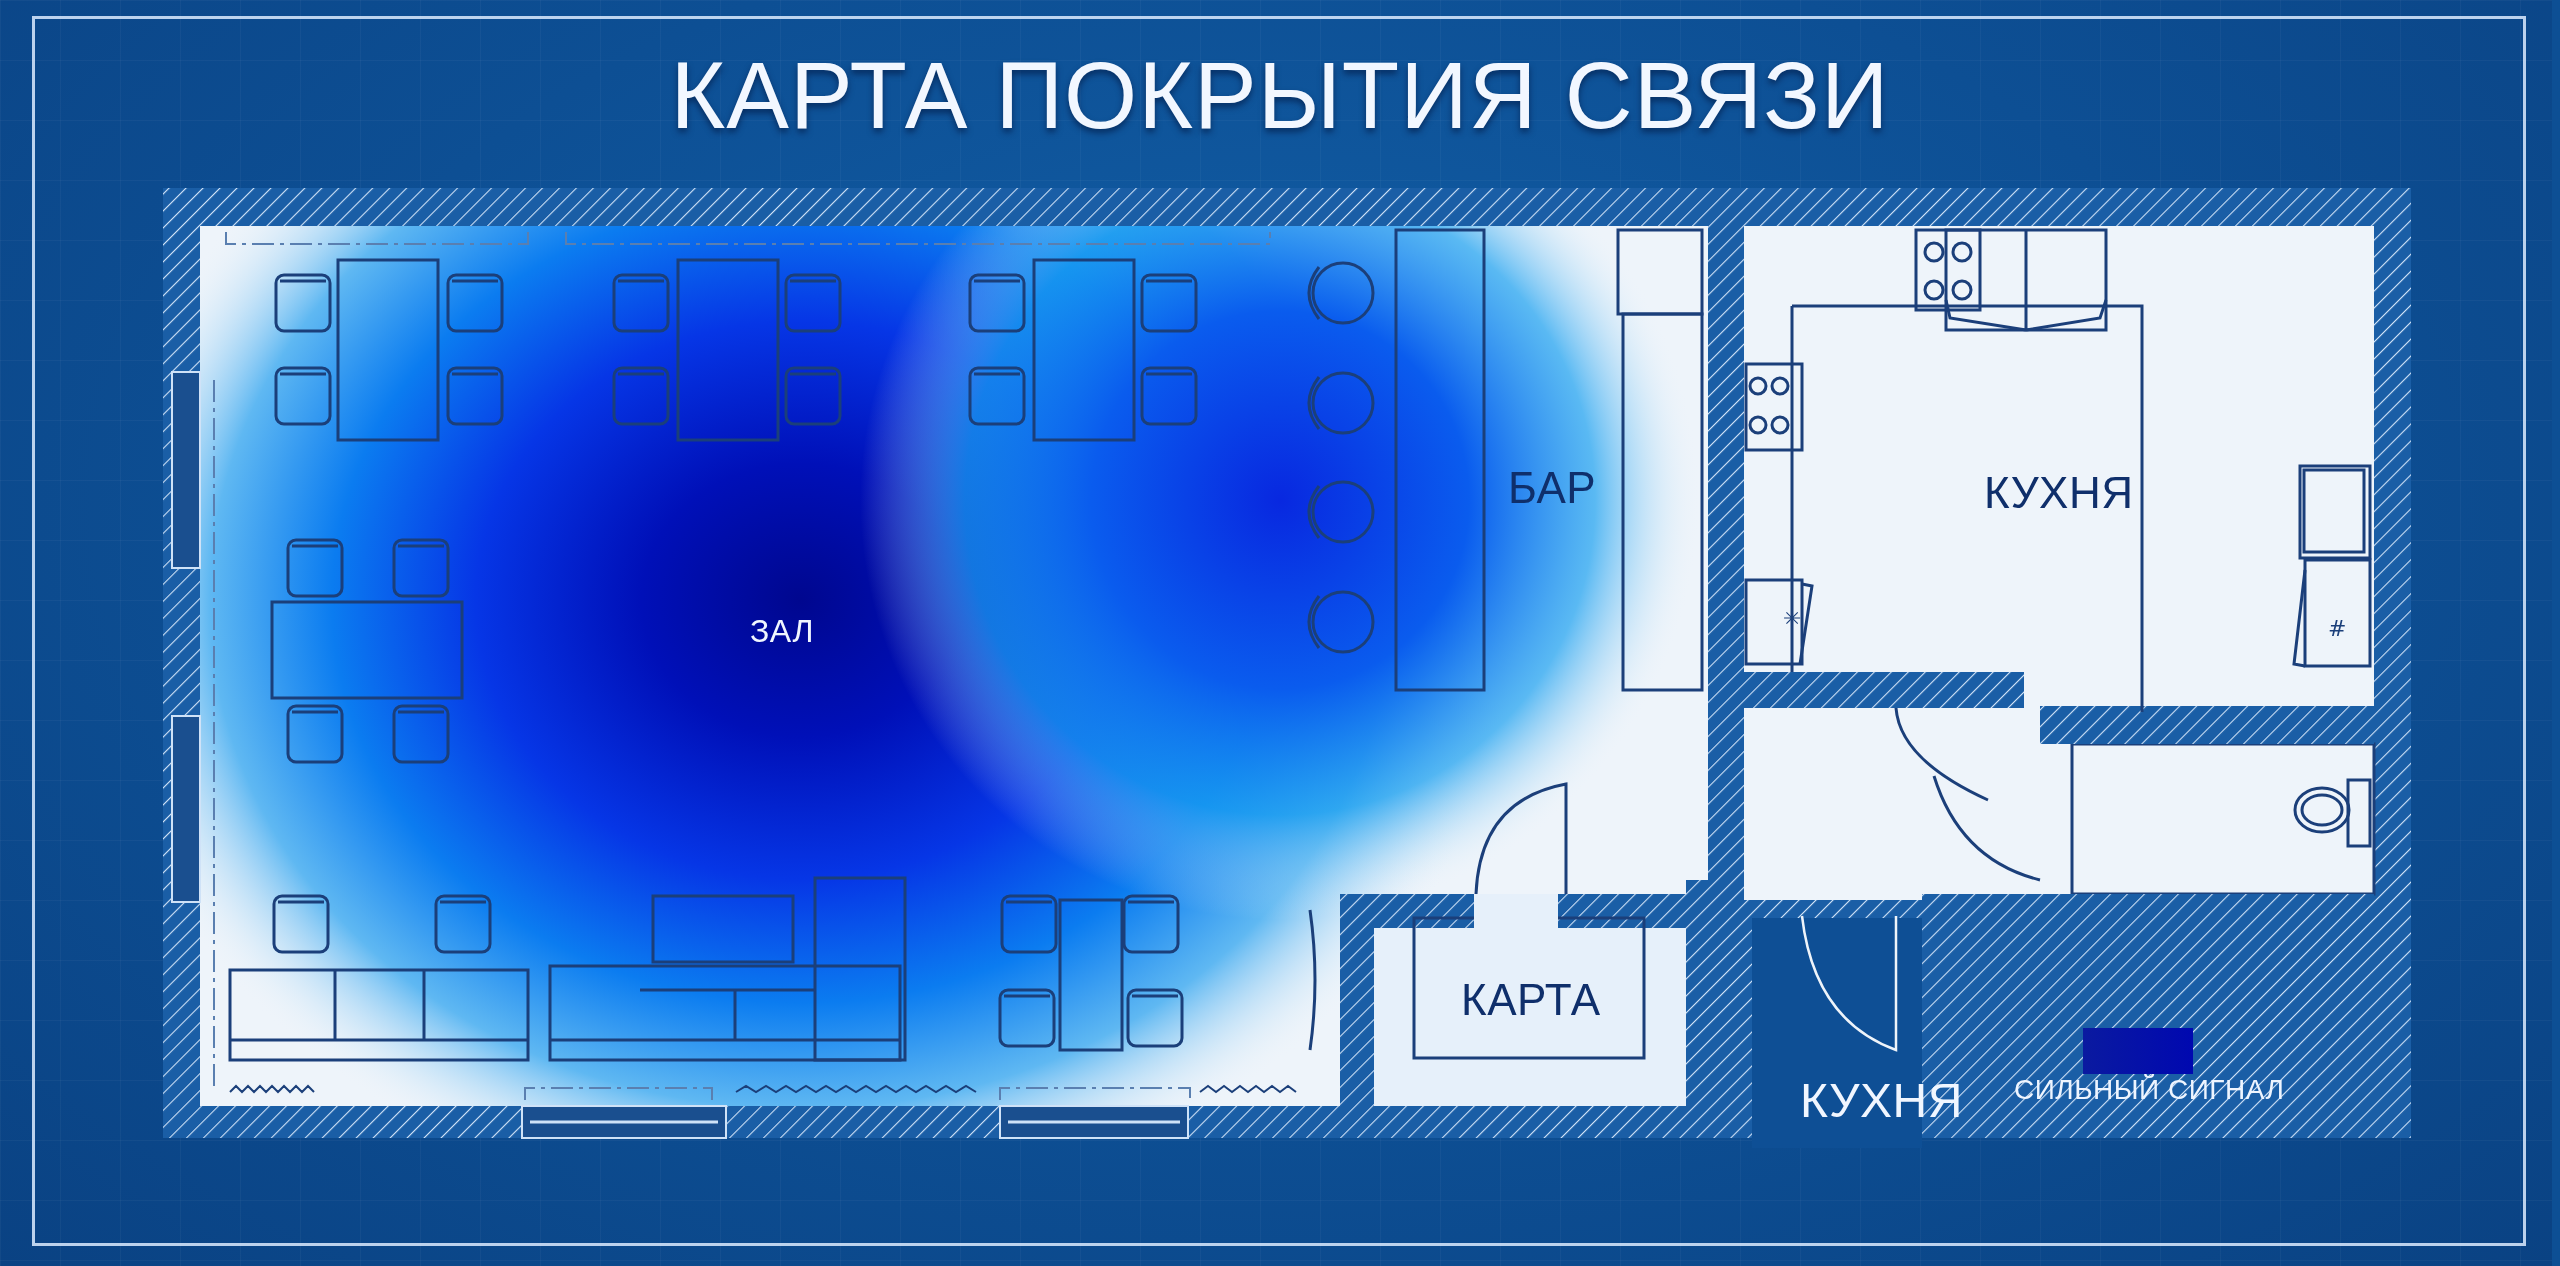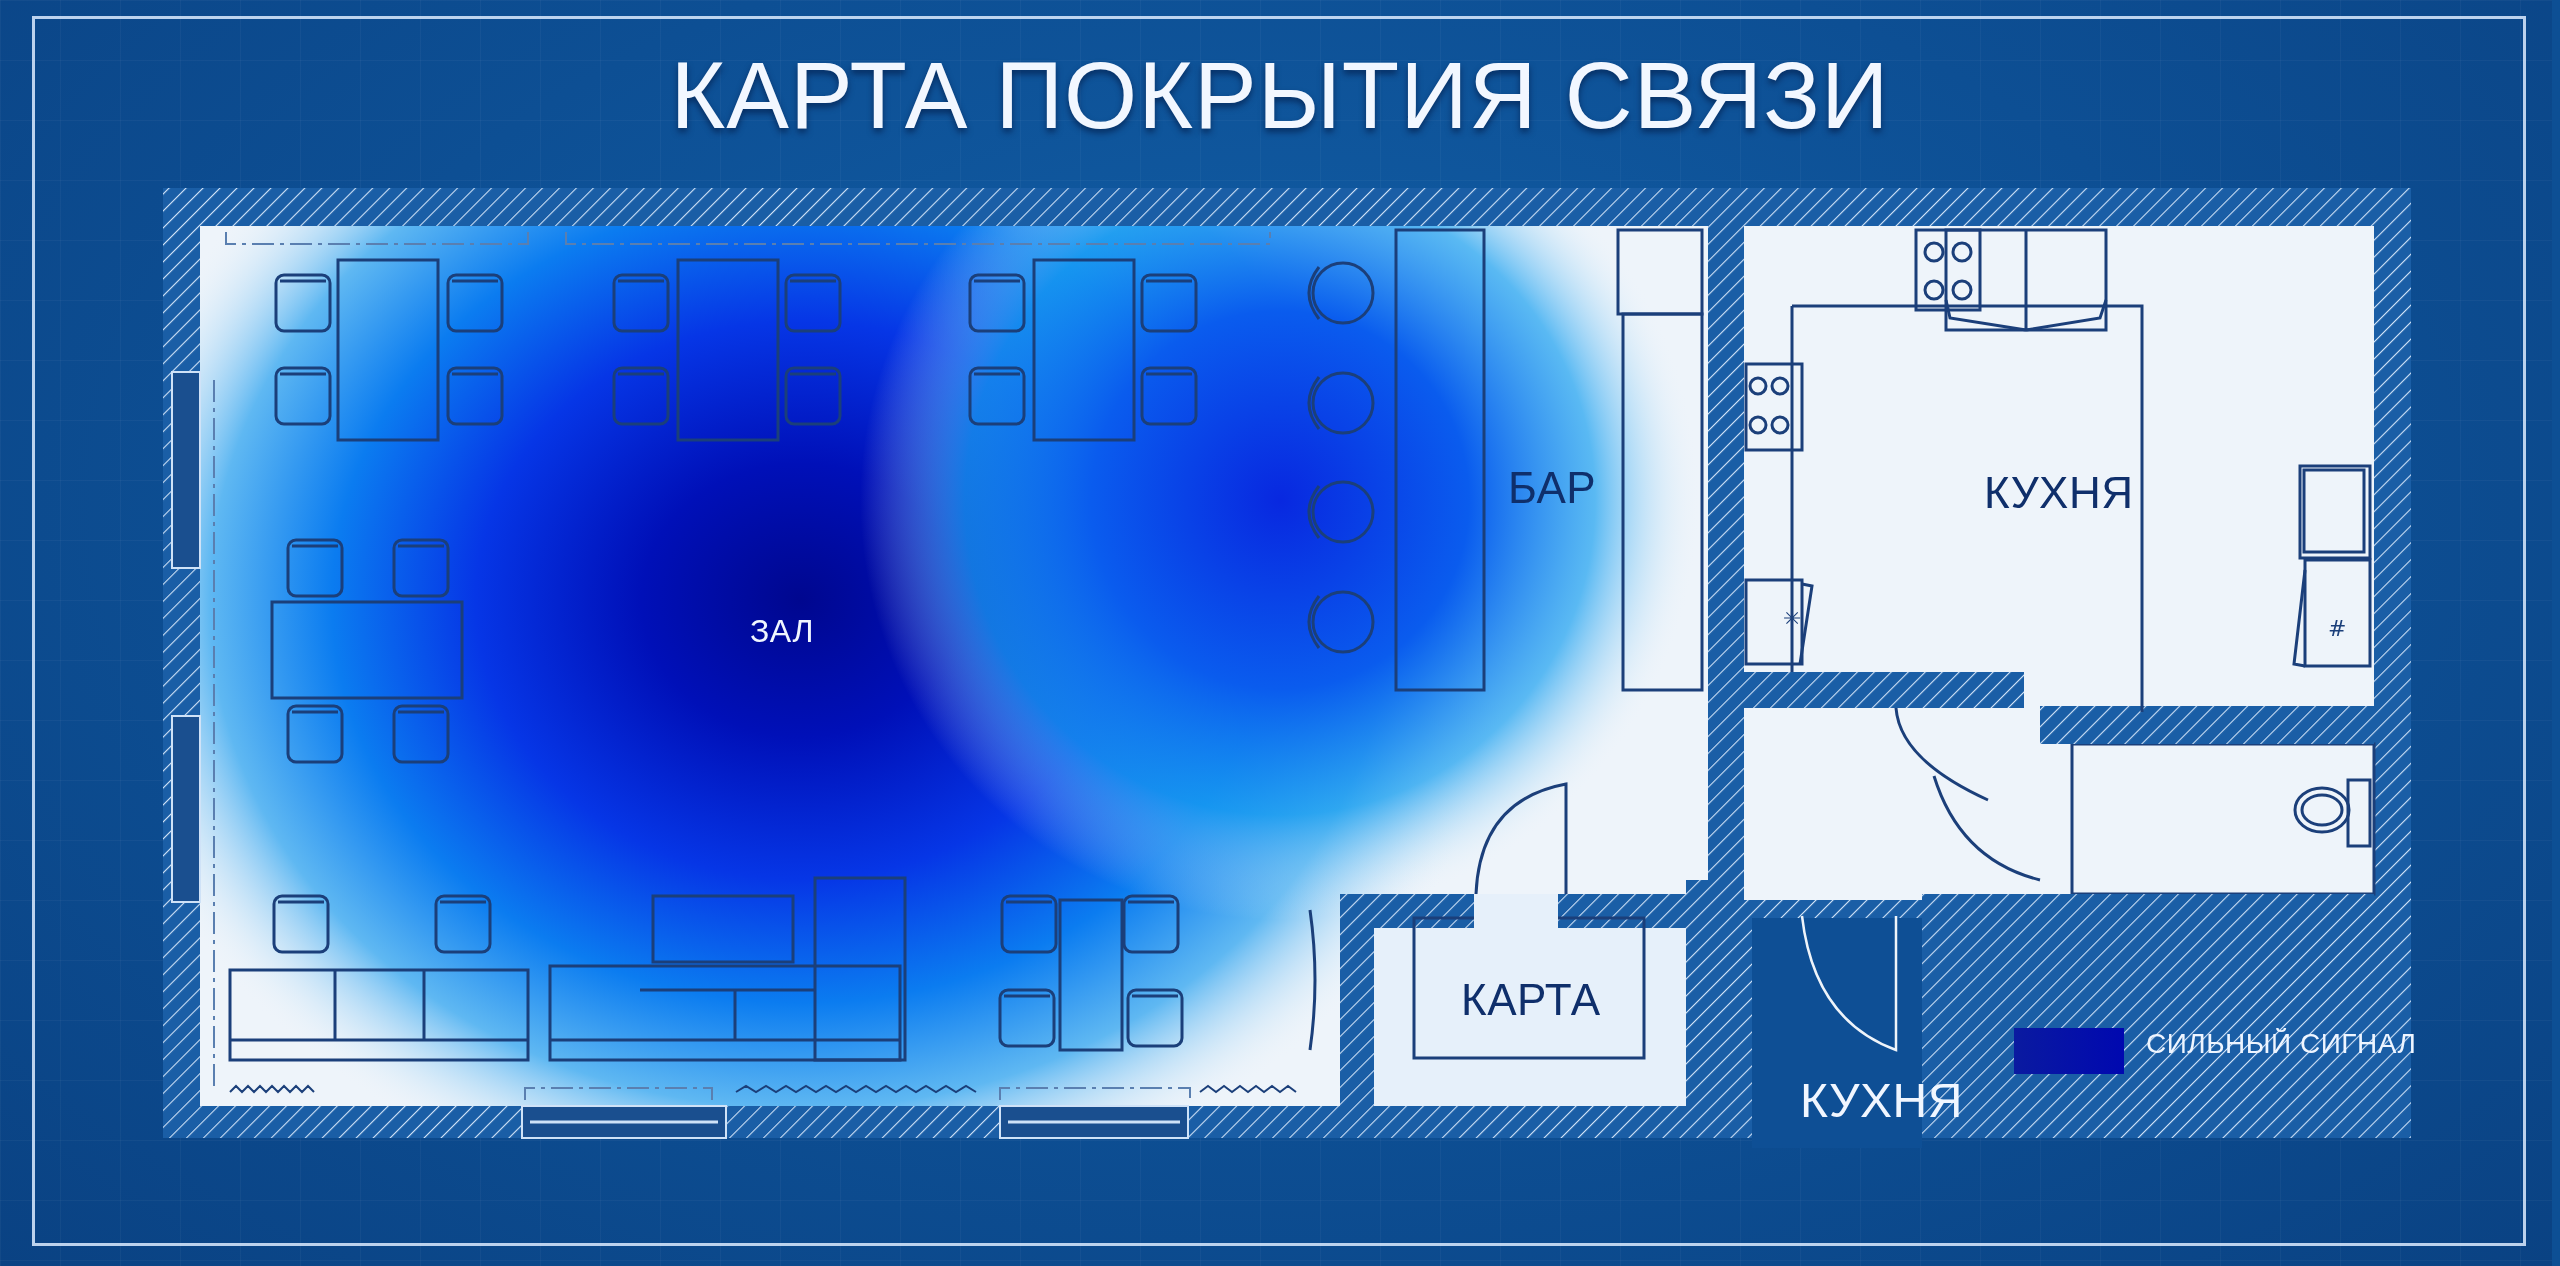--- a/index.html
+++ b/index.html
@@ -7,21 +7,21 @@
   .stage{position:relative;width:2552px;height:1266px;
     background:
       linear-gradient(rgba(255,255,255,0.035) 1px,transparent 1px) 0 0/60px 60px,
       linear-gradient(90deg,rgba(255,255,255,0.035) 1px,transparent 1px) 0 0/60px 60px,
       radial-gradient(ellipse at 50% 40%,#1260a8 0%,#0d4f94 55%,#0a4283 100%);}
   .frame{position:absolute;left:32px;top:16px;width:2494px;height:1230px;border:3px solid rgba(220,235,255,0.85);box-sizing:border-box;pointer-events:none;}
   .title{position:absolute;left:0;top:42px;width:2560px;text-align:center;color:#f2f7ff;font-size:94px;letter-spacing:1px;font-weight:400;
     text-shadow:0 4px 6px rgba(0,20,60,0.6);}
   svg.plan{position:absolute;left:0;top:0;}
   .legend{position:absolute;left:2014px;top:1028px;}
-  .legend-row{display:flex;margin-bottom:23px;}
+  .legend-row{display:flex;align-items:center;margin-bottom:23px;flex-direction:column;}
   .swatch{width:110px;height:46px;margin-right:22px;}
   .swatch.strong{background:linear-gradient(90deg,#0a1aa0 0%,#0008b0 100%);}
   .swatch.weak{background:linear-gradient(90deg,#0a9af0 0%,#e8f2fb 65%,#eef4fa 100%);}
   .legend-label{color:#eef5ff;font-size:28px;letter-spacing:0.5px;}
   .room-label{position:absolute;font-size:44px;color:#0f2f6b;letter-spacing:0.5px;text-align:right;}
   .room-label.light{color:#f0f6ff;}
 </style>
 </head>
 <body>
 

